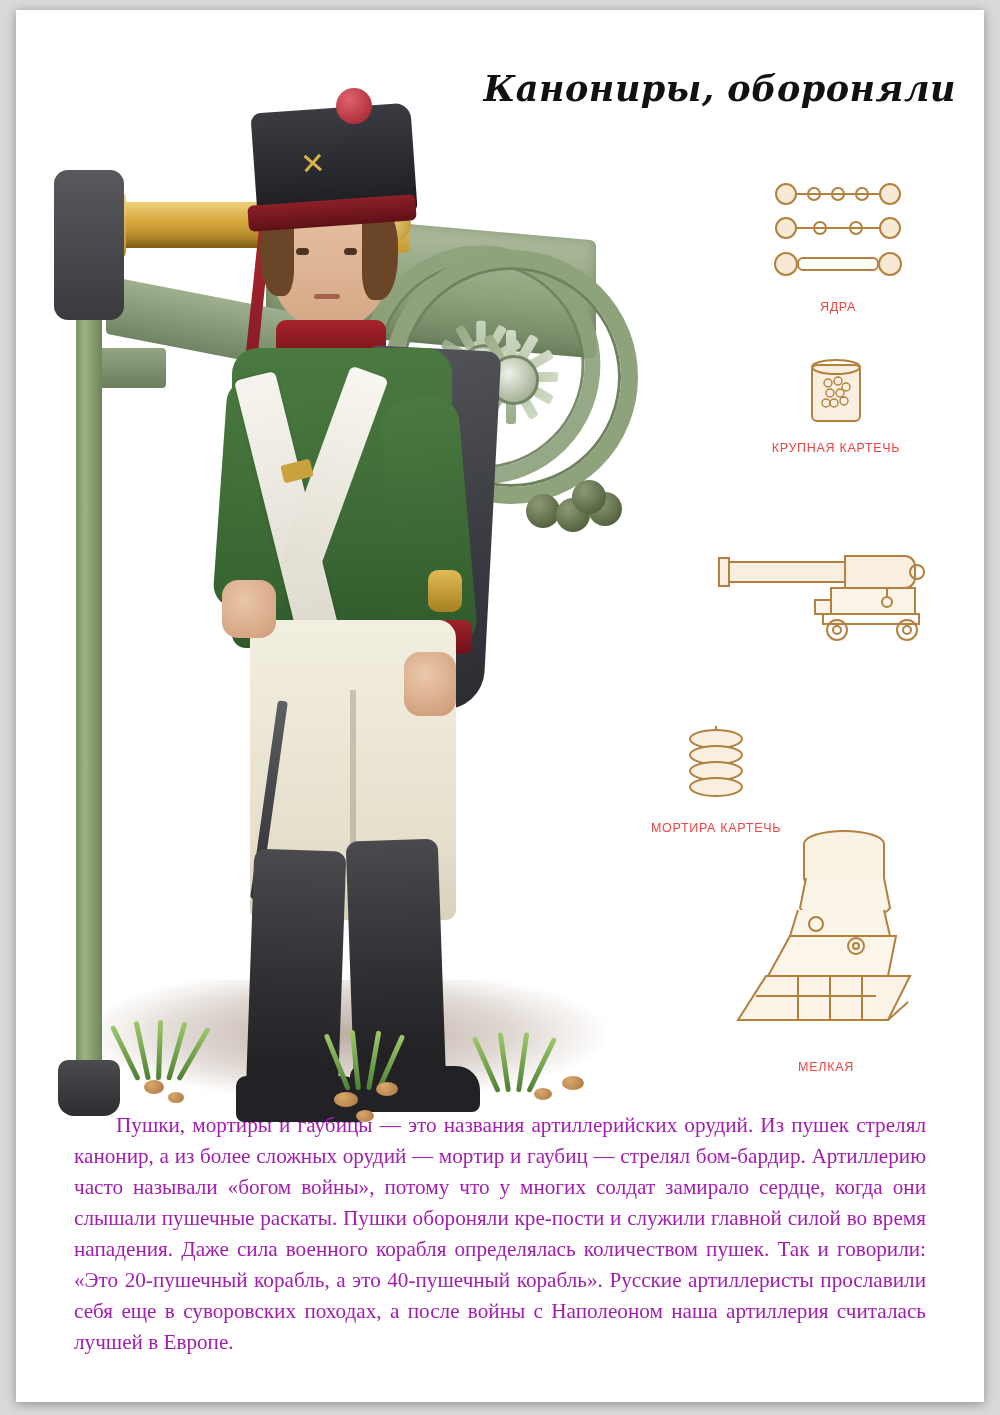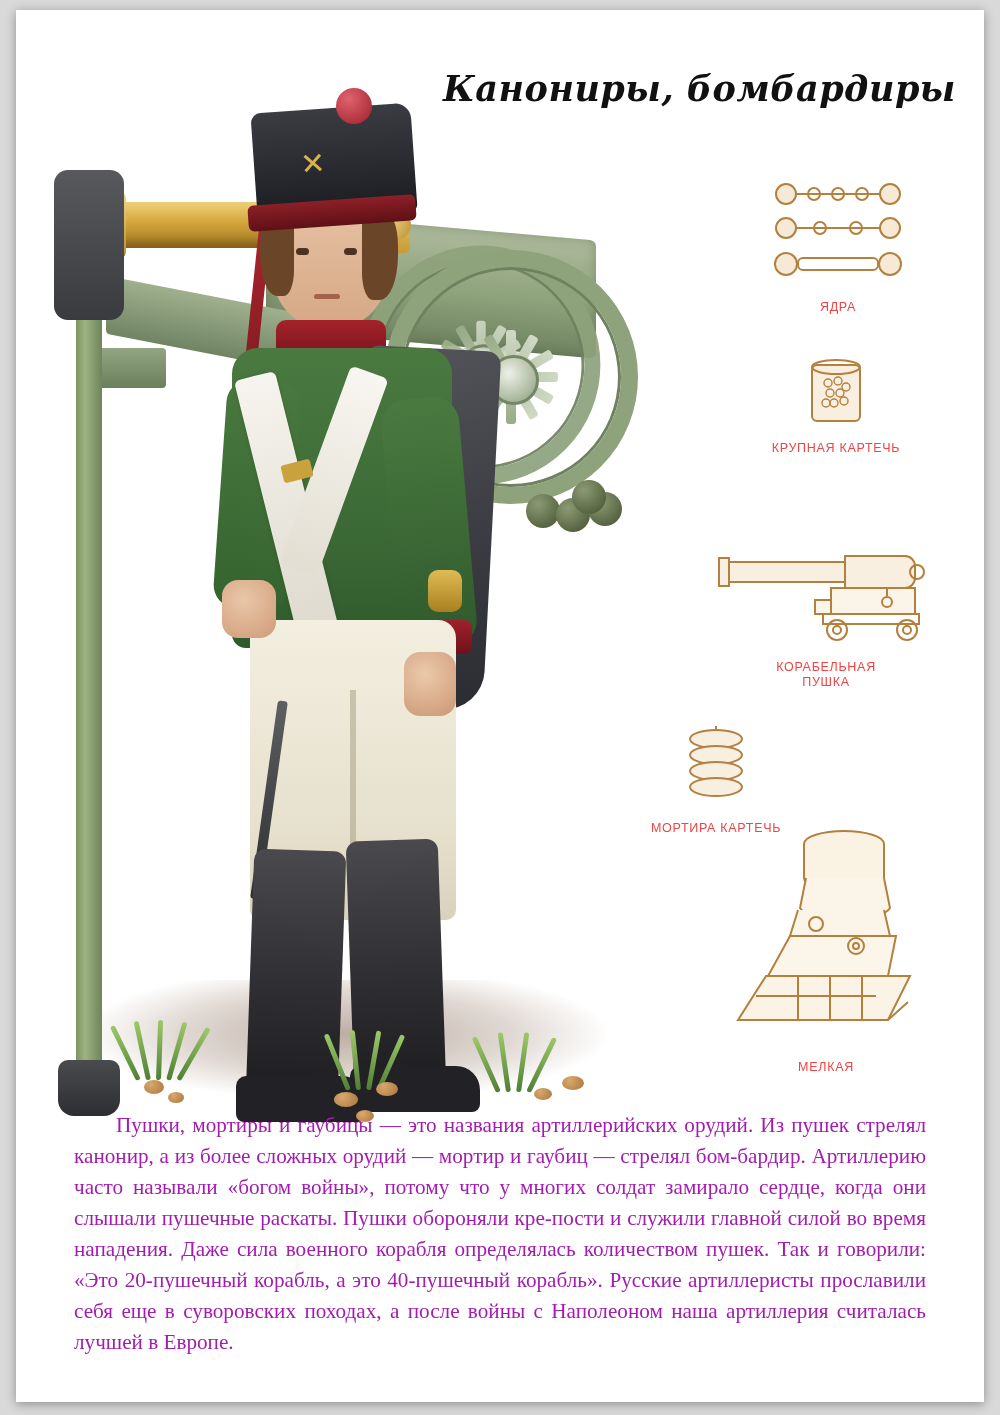--- a/index.html
+++ b/index.html
@@ -285,21 +285,21 @@
     text-align: justify;
     text-indent: 42px;
     hyphens: manual;
   }
 </style>
 </head>
 <body>
 
 <div class="page">
 
-  <div class="title">Канониры, бомбардиры</div>
+  <div class="title">Канониры, обороняли</div>
 
   <div class="illustration">
 
     <div class="ground"></div>
 
     <div class="cannon">
       <div class="carriage"></div>
       <div class="trail"></div>
       <div class="trail-end"></div>
       <div class="barrel"></div>
@@ -455,22 +455,20 @@
           <path d="M104 70 h16 v14 h-16 z" fill="#fbf4e8"></path>
           <path d="M112 84 h96 v10 h-96 z"></path>
           <circle cx="126" cy="100" r="10"></circle>
             <circle cx="126" cy="100" r="4"></circle>
           <circle cx="196" cy="100" r="10"></circle>
             <circle cx="196" cy="100" r="4"></circle>
           <circle cx="176" cy="72" r="5"></circle>
           <path d="M176 66 v-8"></path>
         </g>
       </svg>
-      <div class="sk-caption">КОРАБЕЛЬНАЯ
-ПУШКА</div>
     </div>
 
     <div class="sk-item" style="left:-80px; top:565px; width:260px;">
       <svg width="76" height="86" viewBox="0 0 76 86" class="sk-draw">
         <g fill="none" stroke="#b4803e" stroke-width="2">
           <ellipse cx="38" cy="14" rx="26" ry="9" fill="#f8efe0"></ellipse>
           <ellipse cx="38" cy="30" rx="26" ry="9" fill="#f8efe0"></ellipse>
           <ellipse cx="38" cy="46" rx="26" ry="9" fill="#f8efe0"></ellipse>
           <ellipse cx="38" cy="62" rx="26" ry="9" fill="#f8efe0"></ellipse>
           <path d="M38 6 v-5"></path>

